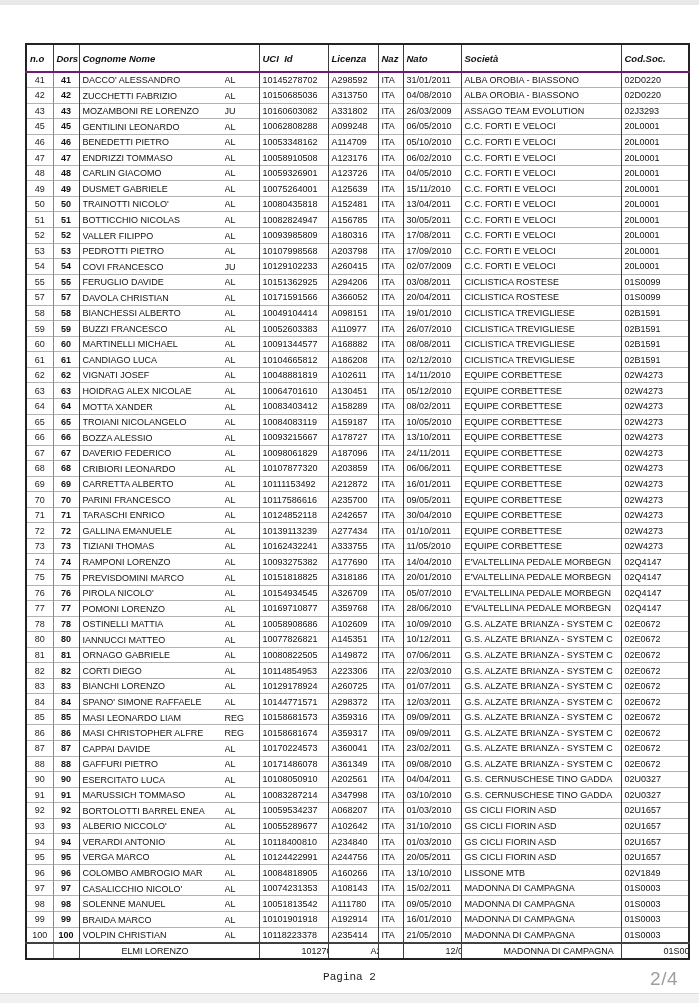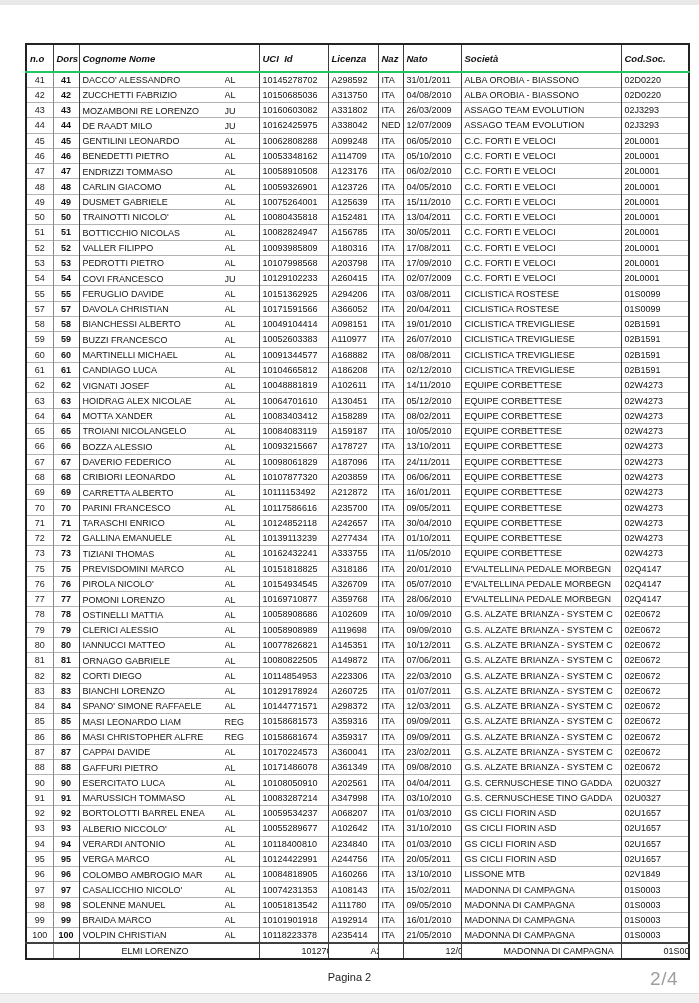--- a/index.html
+++ b/index.html
@@ -9,34 +9,34 @@
   .pdf-page { position:absolute; left:0; top:5px; width:699px; height:988px; background:#ffffff; }
   .strip-bottom { position:absolute; left:0; top:993px; width:699px; height:10px;
                   background:#f1f1f1; border-top:1px solid #dcdcdc; }
 
   table.startlist { position:absolute; left:25px; top:43px; width:663px; height:917px;
                     border-collapse:collapse; table-layout:fixed;
                     font-size:9px; color:#111; border:2px solid #222; }
   .startlist th, .startlist td { border-left:1px solid #3c3c3c; padding:0 3px;
                                  overflow:hidden; white-space:nowrap; vertical-align:middle; }
   .startlist thead th { height:28px; font-weight:bold; font-style:italic; font-size:9.5px;
-                        text-align:left; border-bottom:2px solid #22c55e; white-space:pre; }
+                        text-align:left; border-bottom:2px solid #701a75; white-space:pre; }
   .startlist tbody td { border-top:1px solid #b3b3b3; height:14.5px; }
   .startlist tbody tr.thick-top td { border-top:2px solid #404040;padding-left:42px; }
 
   .c-no   { text-align:center; }
   td.c-no { border-right:1px solid #8a8a8a; color:#222; }
   .c-dors { text-align:center; }
   td.c-dors { font-weight:bold; }
   th.c-cod { text-align:center; }
   td.c-name .nm  { display:inline-block; width:142px; overflow:hidden; vertical-align:middle; }
   td.c-name .cat { display:inline-block; overflow:hidden; vertical-align:middle; }
 
   .footer-label { position:absolute; left:0; top:971px; width:699px; text-align:center;
-                  font-size:11px; color:#1c1c1c; }
+                  font-size:11px; color:#1c1c1c;font-family:Liberation Mono, monospace; }
   .page-indicator { position:absolute; right:21px; top:968px; font-size:19px;
                     color:#9e9e9e; letter-spacing:0.5px; }
 </style>
 </head>
 <body>
 
 <div class="viewer">
   <div class="pdf-page"></div>
 
   <table class="startlist">
@@ -94,31 +94,20 @@
       <td class="c-dors">43</td>
       <td class="c-name"><span class="nm">MOZAMBONI RE LORENZO</span><span class="cat">JU</span></td>
       <td class="c-uci">10160603082</td>
       <td class="c-lic">A331802</td>
       <td class="c-naz">ITA</td>
       <td class="c-nato">26/03/2009</td>
       <td class="c-soc">ASSAGO TEAM EVOLUTION</td>
       <td class="c-cod">02J3293</td>
     </tr>
 
-    <tr>
-      <td class="c-no">44</td>
-      <td class="c-dors">44</td>
-      <td class="c-name"><span class="nm">DE RAADT MILO</span><span class="cat">JU</span></td>
-      <td class="c-uci">10162425975</td>
-      <td class="c-lic">A338042</td>
-      <td class="c-naz">NED</td>
-      <td class="c-nato">12/07/2009</td>
-      <td class="c-soc">ASSAGO TEAM EVOLUTION</td>
-      <td class="c-cod">02J3293</td>
-    </tr>
 
     <tr>
       <td class="c-no">45</td>
       <td class="c-dors">45</td>
       <td class="c-name"><span class="nm">GENTILINI LEONARDO</span><span class="cat">AL</span></td>
       <td class="c-uci">10062808288</td>
       <td class="c-lic">A099248</td>
       <td class="c-naz">ITA</td>
       <td class="c-nato">06/05/2010</td>
       <td class="c-soc">C.C. FORTI E VELOCI</td>
@@ -443,20 +432,31 @@
       <td class="c-dors">73</td>
       <td class="c-name"><span class="nm">TIZIANI THOMAS</span><span class="cat">AL</span></td>
       <td class="c-uci">10162432241</td>
       <td class="c-lic">A333755</td>
       <td class="c-naz">ITA</td>
       <td class="c-nato">11/05/2010</td>
       <td class="c-soc">EQUIPE CORBETTESE</td>
       <td class="c-cod">02W4273</td>
     </tr>
 
+    <tr>
+      <td class="c-no">74</td>
+      <td class="c-dors">74</td>
+      <td class="c-name"><span class="nm">RAMPONI LORENZO</span><span class="cat">AL</span></td>
+      <td class="c-uci">10093275382</td>
+      <td class="c-lic">A177690</td>
+      <td class="c-naz">ITA</td>
+      <td class="c-nato">14/04/2010</td>
+      <td class="c-soc">E'VALTELLINA PEDALE MORBEGN</td>
+      <td class="c-cod">02Q4147</td>
+    </tr>
 
     <tr>
       <td class="c-no">75</td>
       <td class="c-dors">75</td>
       <td class="c-name"><span class="nm">PREVISDOMINI MARCO</span><span class="cat">AL</span></td>
       <td class="c-uci">10151818825</td>
       <td class="c-lic">A318186</td>
       <td class="c-naz">ITA</td>
       <td class="c-nato">20/01/2010</td>
       <td class="c-soc">E'VALTELLINA PEDALE MORBEGN</td>
@@ -492,31 +492,20 @@
       <td class="c-dors">78</td>
       <td class="c-name"><span class="nm">OSTINELLI MATTIA</span><span class="cat">AL</span></td>
       <td class="c-uci">10058908686</td>
       <td class="c-lic">A102609</td>
       <td class="c-naz">ITA</td>
       <td class="c-nato">10/09/2010</td>
       <td class="c-soc">G.S. ALZATE BRIANZA - SYSTEM C</td>
       <td class="c-cod">02E0672</td>
     </tr>
 
-    <tr>
-      <td class="c-no">79</td>
-      <td class="c-dors">79</td>
-      <td class="c-name"><span class="nm">CLERICI ALESSIO</span><span class="cat">AL</span></td>
-      <td class="c-uci">10058908989</td>
-      <td class="c-lic">A119698</td>
-      <td class="c-naz">ITA</td>
-      <td class="c-nato">09/09/2010</td>
-      <td class="c-soc">G.S. ALZATE BRIANZA - SYSTEM C</td>
-      <td class="c-cod">02E0672</td>
-    </tr>
 
     <tr>
       <td class="c-no">80</td>
       <td class="c-dors">80</td>
       <td class="c-name"><span class="nm">IANNUCCI MATTEO</span><span class="cat">AL</span></td>
       <td class="c-uci">10077826821</td>
       <td class="c-lic">A145351</td>
       <td class="c-naz">ITA</td>
       <td class="c-nato">10/12/2011</td>
       <td class="c-soc">G.S. ALZATE BRIANZA - SYSTEM C</td>

